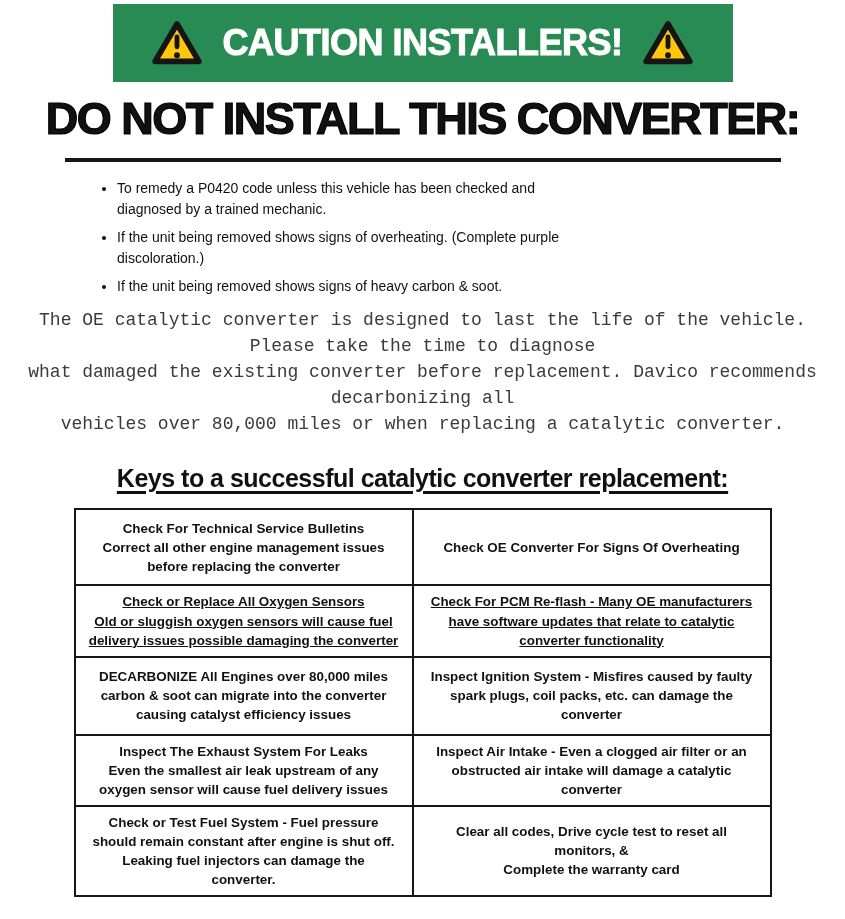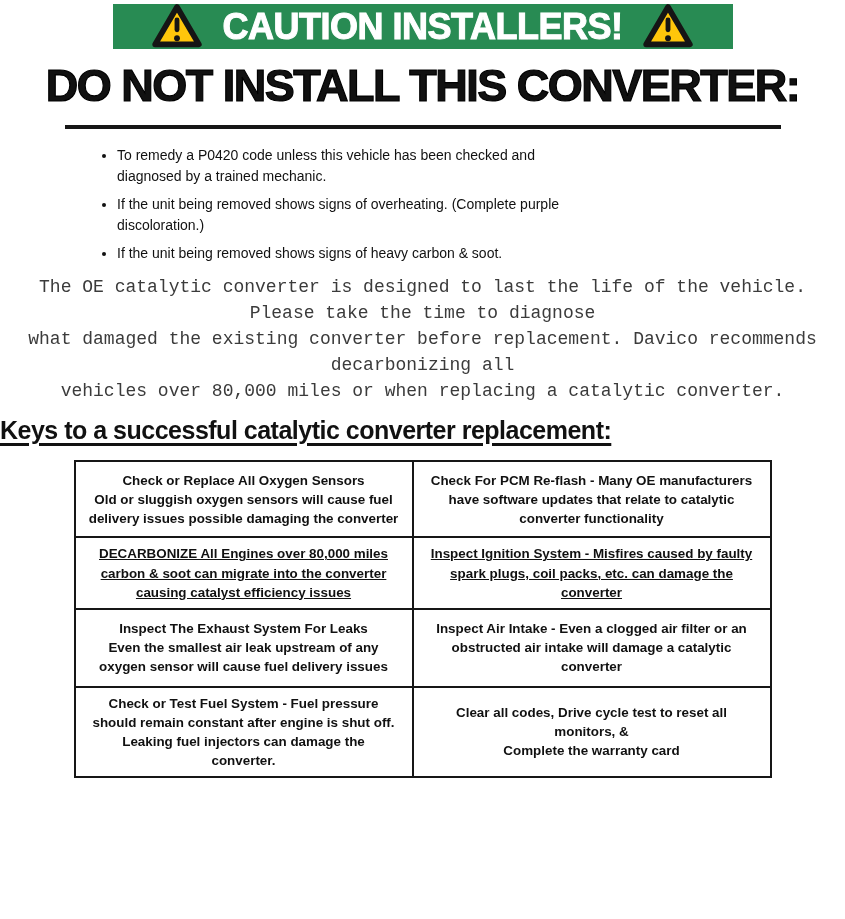--- a/index.html
+++ b/index.html
@@ -5,21 +5,21 @@
   * { box-sizing: border-box; }
   html, body {
     margin: 0; padding: 0;
     width: 845px; height: 919px;
     background: #ffffff;
     font-family: "Liberation Sans", sans-serif;
     color: var(--ink, #111);
     overflow: hidden;
   }
   .banner {
-    width: 620px; height: 45px;
+    width: 620px; height: 78px;
     margin: 4px auto 0;
     background: var(--banner-green, #288b53);
     display: flex; align-items: center; justify-content: center;
     gap: 20px;
   }
   .banner-title {
     color: #ffffff;
     font-size: 36px;
     font-weight: bold;
     letter-spacing: -0.5px;
@@ -59,22 +59,22 @@
     margin: 10px auto 0;
     width: 840px;
     text-align: center;
     font-size: 18px;
     line-height: 1.45;
     color: var(--body-text, #3b3b3b);
     white-space: pre-line;
     font-family: Liberation Mono, monospace;
   }
   .keys-heading {
-    margin: 12px 0 0;
-    text-align: left;
+    margin: 27px 0 0;
+    text-align: center;
     font-size: 25px;
     font-weight: bold;
     letter-spacing: -0.5px;
     text-decoration: underline;
     text-decoration-thickness: 2.5px;
     text-underline-offset: 4px;
   }
   .tips-table {
     width: 696px;
     margin: 15px auto 0;
@@ -137,20 +137,25 @@
 
   <h2 class="keys-heading">Keys to a successful catalytic converter replacement:</h2>
 
   <table class="tips-table">
     <colgroup>
         <col class="col-left">
         <col class="col-right">
       </colgroup>
     <tbody>
       <tr>
+        <td>Check For Technical Service Bulletins
+Correct all other engine management issues before replacing the converter</td>
+        <td>Check OE Converter For Signs Of Overheating</td>
+      </tr>
+      <tr>
         <td>Check or Replace All Oxygen Sensors
 Old or sluggish oxygen sensors will cause fuel delivery issues possible damaging the converter</td>
         <td>Check For PCM Re-flash - Many OE manufacturers have software updates that relate to catalytic converter functionality</td>
       </tr>
       <tr>
         <td>DECARBONIZE All Engines over 80,000 miles carbon &amp; soot can migrate into the converter causing catalyst efficiency issues</td>
         <td>Inspect Ignition System - Misfires caused by faulty spark plugs, coil packs, etc. can damage the converter</td>
       </tr>
       <tr>
         <td>Inspect The Exhaust System For Leaks

